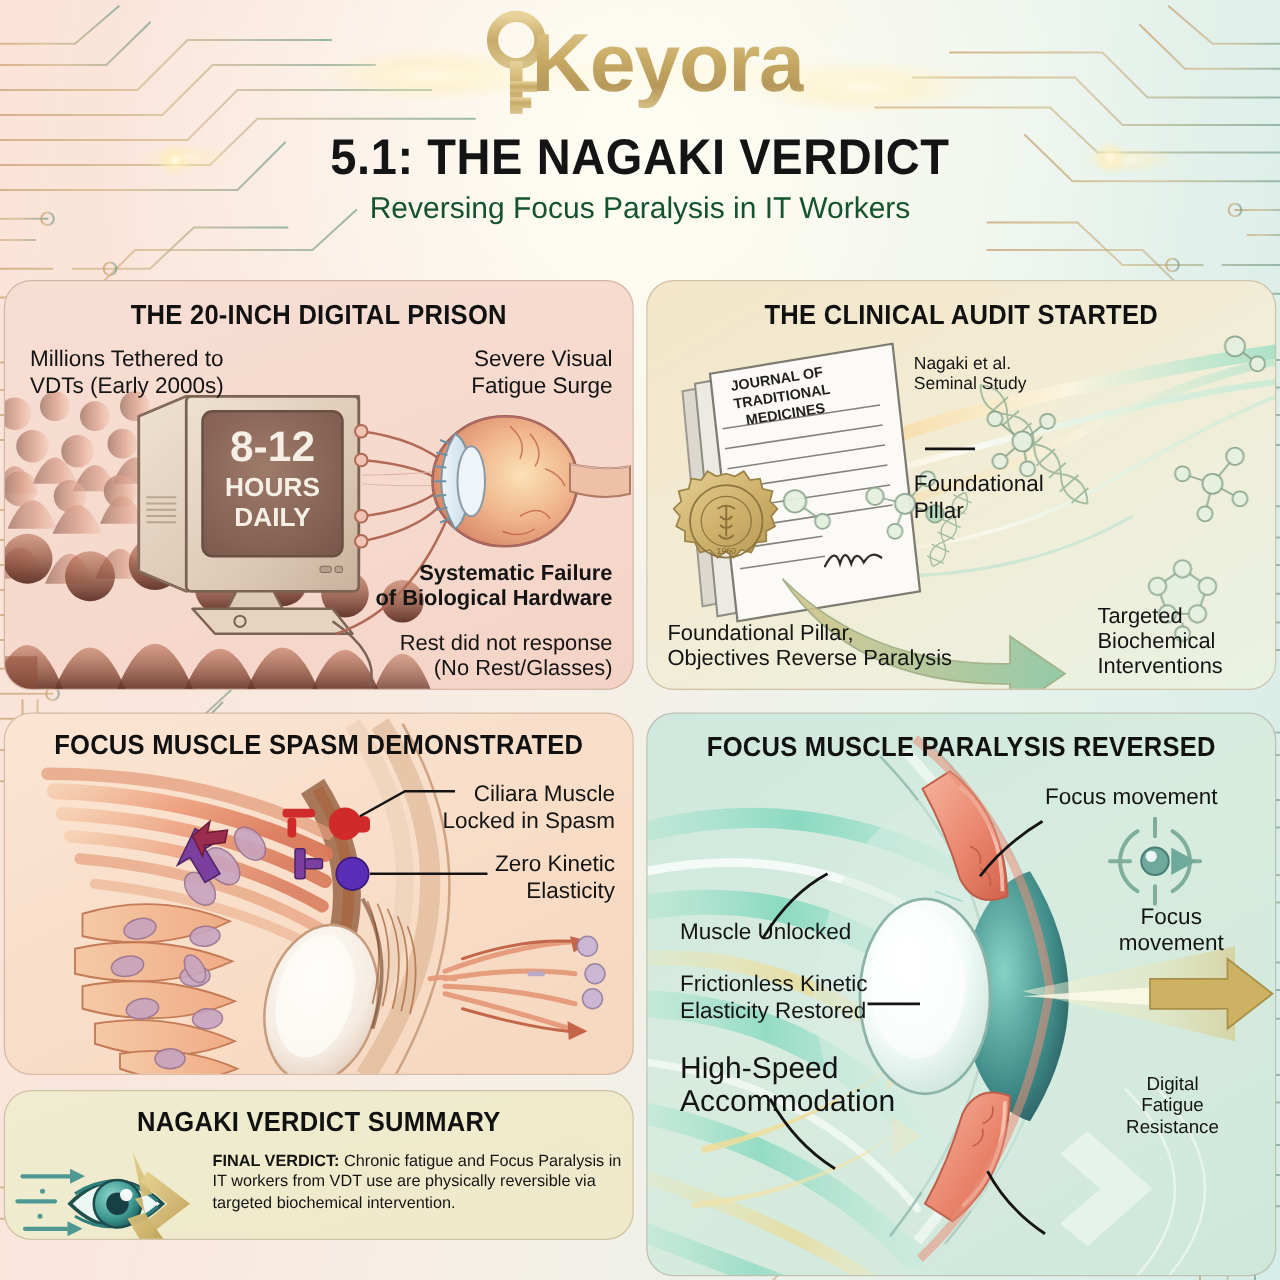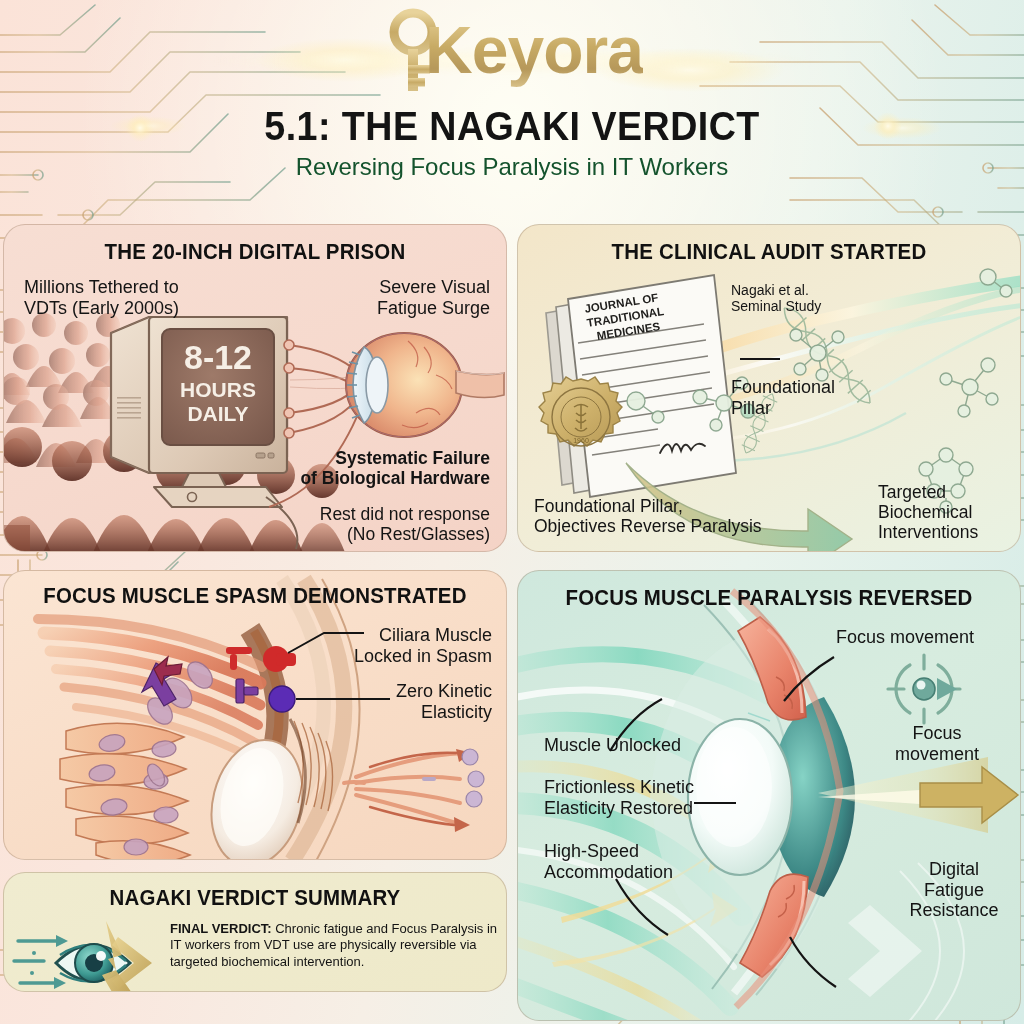--- a/index.html
+++ b/index.html
@@ -776,25 +776,25 @@
       <path d="M272 366 q16 30 46 50"></path>
     </g>
   </svg>
 
   <div class="panel-title" style="top:14px;font-size:22px;">FOCUS MUSCLE PARALYSIS REVERSED</div>
 
   <div class="lbl" style="left:318px;top:56px;font-size:18px;">Focus movement</div>
   <div class="lbl" style="left:26px;top:164px;font-size:18px;">Muscle Unlocked</div>
   <div class="lbl" style="left:26px;top:206px;font-size:18px;">Frictionless Kinetic
 Elasticity Restored</div>
-  <div class="lbl" style="left:26px;top:270px;font-size:18px;">High-Speed
+  <div class="lbl" style="left:26px;top:270px;font-size:24px;">High-Speed
 Accommodation</div>
   <div class="lbl c" style="left:352px;top:152px;width:134px;font-size:18px;">Focus
 movement</div>
-  <div class="lbl c" style="left:366px;top:288px;width:140px;font-size:18px;">Digital
+  <div class="lbl c" style="left:350px;top:288px;width:140px;font-size:15px;">Digital
 Fatigue
 Resistance</div>
 </div>
 
 <div class="panel" id="p5">
   <div class="panel-title" style="top:12px;font-size:22px;">NAGAKI VERDICT SUMMARY</div>
 
   <svg width="170" height="100" viewBox="0 0 170 100" style="position:absolute;left:6px;top:42px;">
     <defs>
       <radialGradient id="irisS" cx="38%" cy="35%" r="70%">

